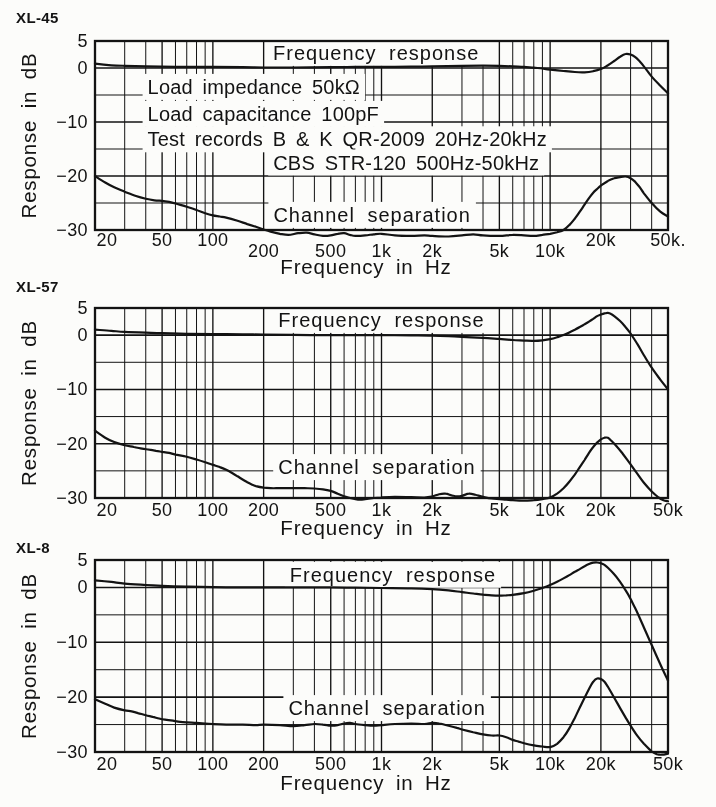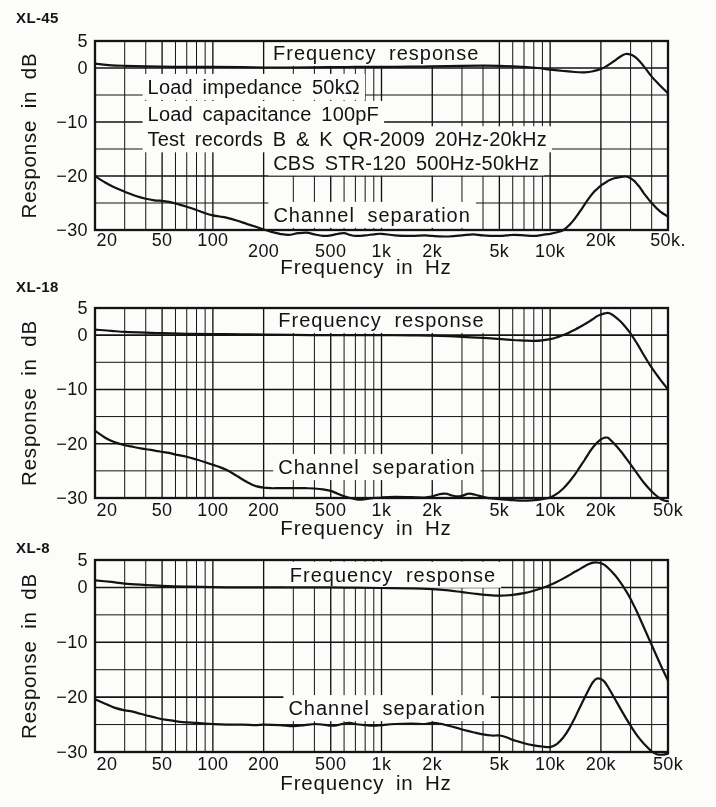--- a/index.html
+++ b/index.html
@@ -91,21 +91,21 @@
         <text x="88" y="74" text-anchor="end" class="tick">0</text>
         <text x="88" y="128" text-anchor="end" class="tick">−10</text>
         <text x="88" y="182" text-anchor="end" class="tick">−20</text>
         <text x="88" y="236" text-anchor="end" class="tick">−30</text>
         <text x="366" y="274" text-anchor="middle" class="axis-title">Frequency in Hz</text>
         <text transform="translate(36 135.5) rotate(-90)" text-anchor="middle" class="axis-title">Response in dB</text>
       </svg>
   </section>
 
   <section class="chart-block" style="height:261px">
-    <div class="model-label" style="left:16px; top:2px">XL-18</div>
+    <div class="model-label" style="left:16px; top:2px">XL-57</div>
     <svg class="chart-svg" width="716" height="261" viewBox="0 0 716 261">
         <line x1="124.69454763221043" y1="32" x2="124.69454763221043" y2="222" stroke="#131313" stroke-width="1"></line>
         <line x1="145.76316446883735" y1="32" x2="145.76316446883735" y2="222" stroke="#131313" stroke-width="1"></line>
         <line x1="175.45771210104778" y1="32" x2="175.45771210104778" y2="222" stroke="#131313" stroke-width="1"></line>
         <line x1="186.74705516197287" y1="32" x2="186.74705516197287" y2="222" stroke="#131313" stroke-width="1"></line>
         <line x1="196.5263289376747" y1="32" x2="196.5263289376747" y2="222" stroke="#131313" stroke-width="1"></line>
         <line x1="205.15225973325823" y1="32" x2="205.15225973325823" y2="222" stroke="#131313" stroke-width="1"></line>
         <line x1="293.3261298666291" y1="32" x2="293.3261298666291" y2="222" stroke="#131313" stroke-width="1"></line>
         <line x1="314.39474670325603" y1="32" x2="314.39474670325603" y2="222" stroke="#131313" stroke-width="1"></line>
         <line x1="344.08929433546643" y1="32" x2="344.08929433546643" y2="222" stroke="#131313" stroke-width="1"></line>

